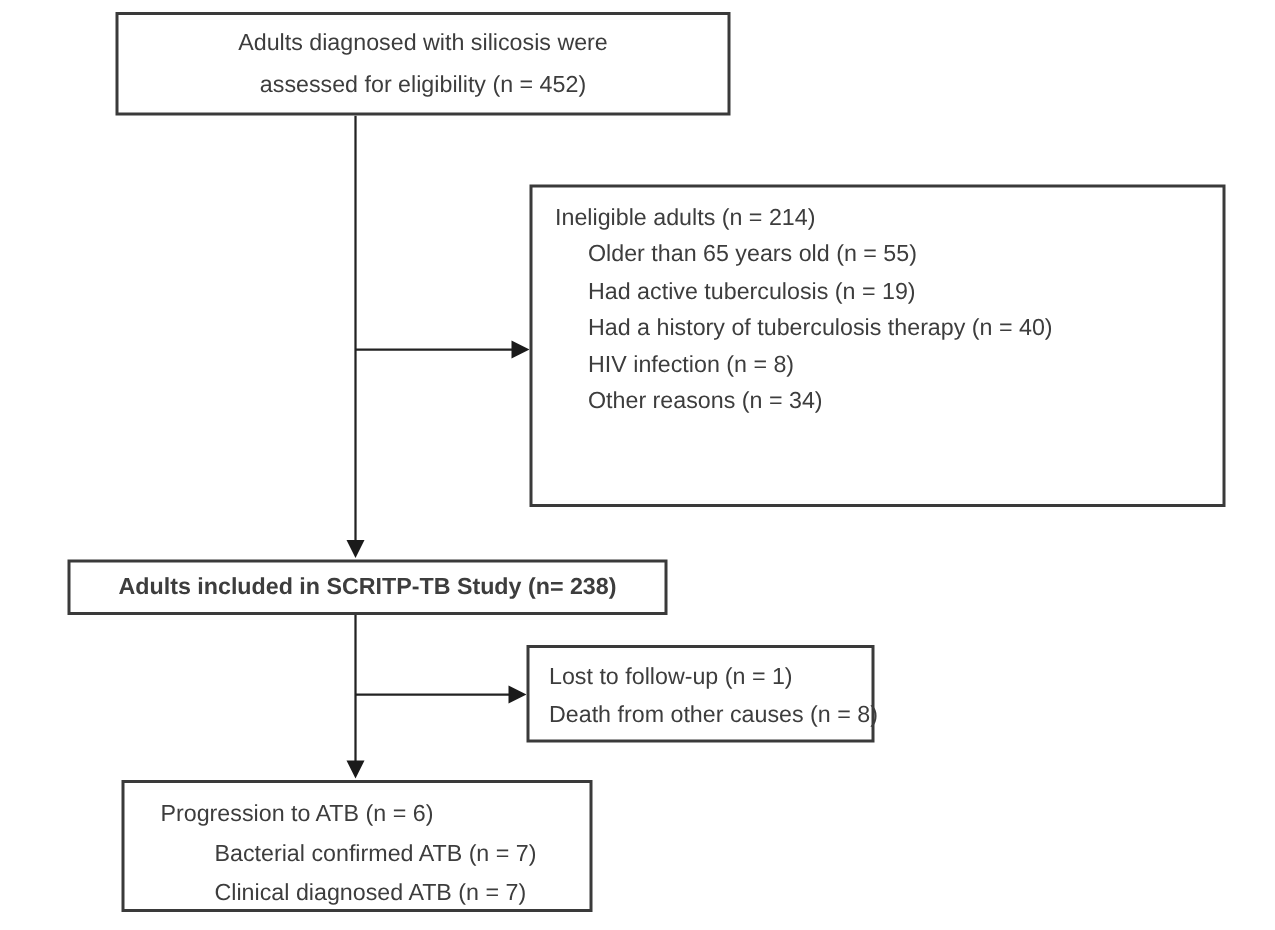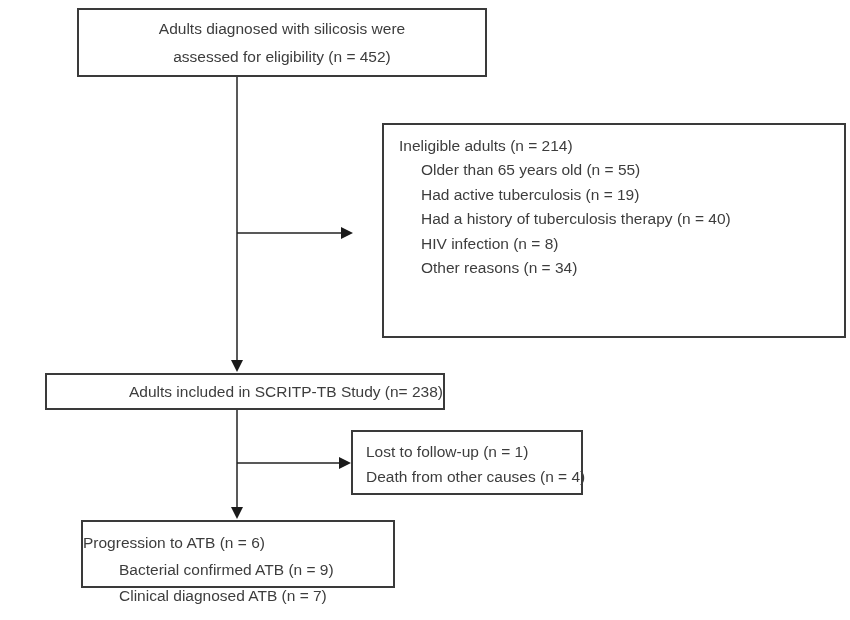--- a/index.html
+++ b/index.html
@@ -26,36 +26,36 @@
   #box-eligibility {
     left: 33px; top: 8px; width: 410px; height: 69px;
     display: flex; flex-direction: column;
     justify-content: center; align-items: center;
     text-align: center; line-height: 28px; margin-left: 44px;
   }
   #box-ineligible {
     left: 353px; top: 123px; width: 464px; height: 215px;
     padding: 9px 8px 0 15px;
     line-height: 24.4px;
-    margin-left: 29px;
   }
   #box-ineligible .indent { padding-left: 22px; }
   #box-included {
     left: 45px; top: 373px; width: 400px; height: 37px;
-    display: flex; justify-content: flex-end; align-items: center;
+    display: flex; justify-content: center; align-items: center;
     text-align: center;
+    font-weight: bold;
   }
   #box-attrition {
     left: 351px; top: 430px; width: 232px; height: 65px;
     padding: 7px 6px 0 13px;
     line-height: 25px;
   }
   #box-outcome {
-    left: 81px; top: 520px; width: 314px; height: 68px;
-    padding: 8px 6px 0 0;
+    left: 81px; top: 520px; width: 314px; height: 88px;
+    padding: 8px 6px 0 24px;
     line-height: 26.5px;
   }
   #box-outcome .indent { padding-left: 36px; }
   .line-text { display: block; white-space: nowrap; }
   #connectors {
     position: absolute;
     left: 0; top: 0;
     width: 850px; height: 620px;
     pointer-events: none;
   }
@@ -91,22 +91,22 @@
     <span class="line-text indent">HIV infection (n = 8)</span>
     <span class="line-text indent">Other reasons (n = 34)</span>
   </div>
 
   <div class="box" id="box-included">
     <span class="line-text">Adults included in SCRITP-TB Study (n= 238)</span>
   </div>
 
   <div class="box" id="box-attrition">
     <span class="line-text">Lost to follow-up (n = 1)</span>
-    <span class="line-text">Death from other causes (n = 4)</span>
+    <span class="line-text">Death from other causes (n = 8)</span>
   </div>
 
   <div class="box" id="box-outcome">
     <span class="line-text">Progression to ATB (n = 6)</span>
-    <span class="line-text indent">Bacterial confirmed ATB (n = 9)</span>
+    <span class="line-text indent">Bacterial confirmed ATB (n = 7)</span>
     <span class="line-text indent">Clinical diagnosed ATB (n = 7)</span>
   </div>
 
 </div>
 
 </body></html>

